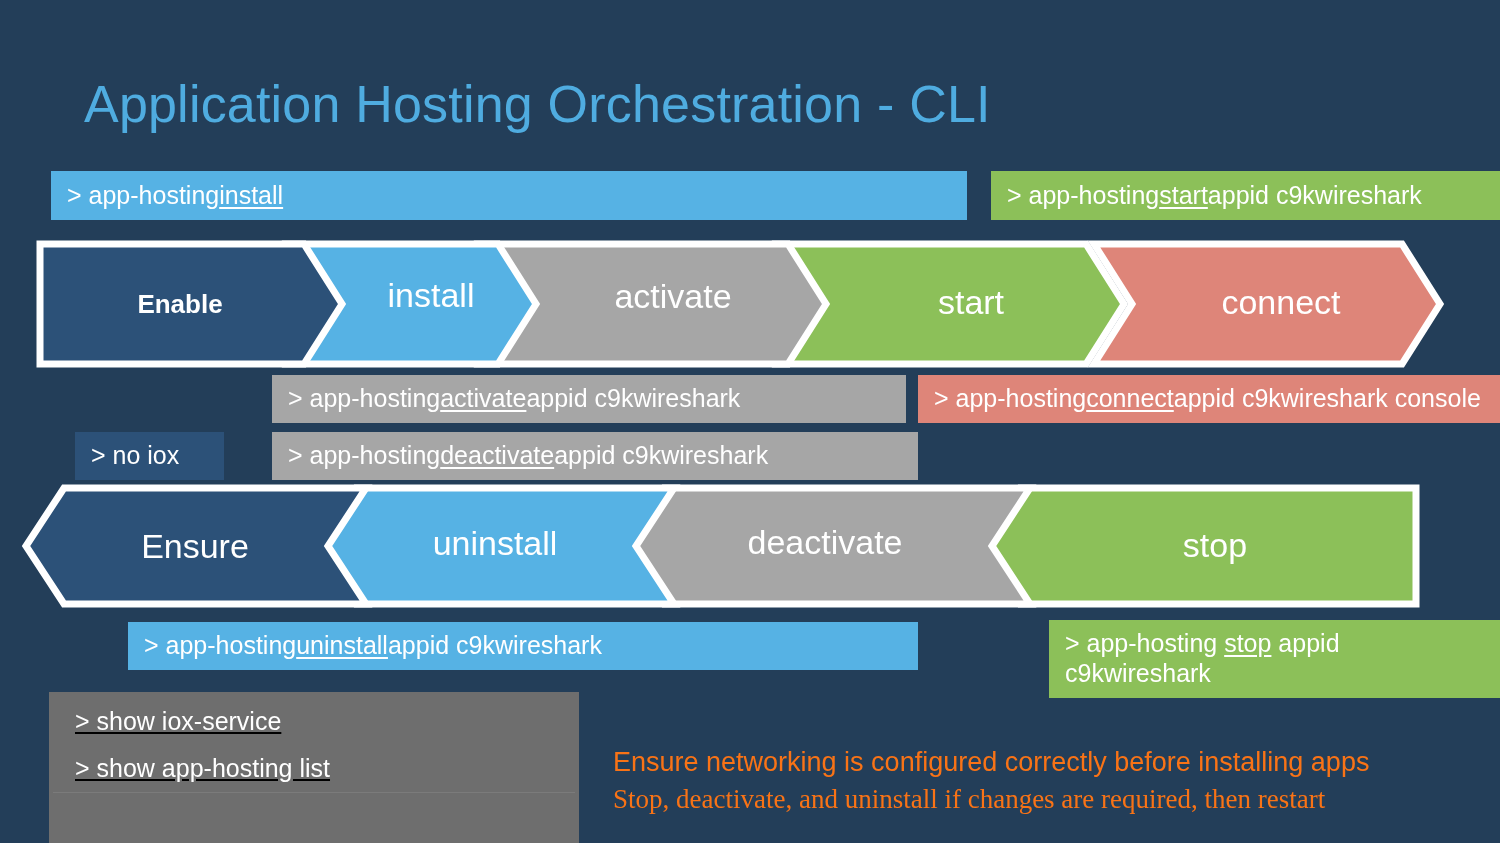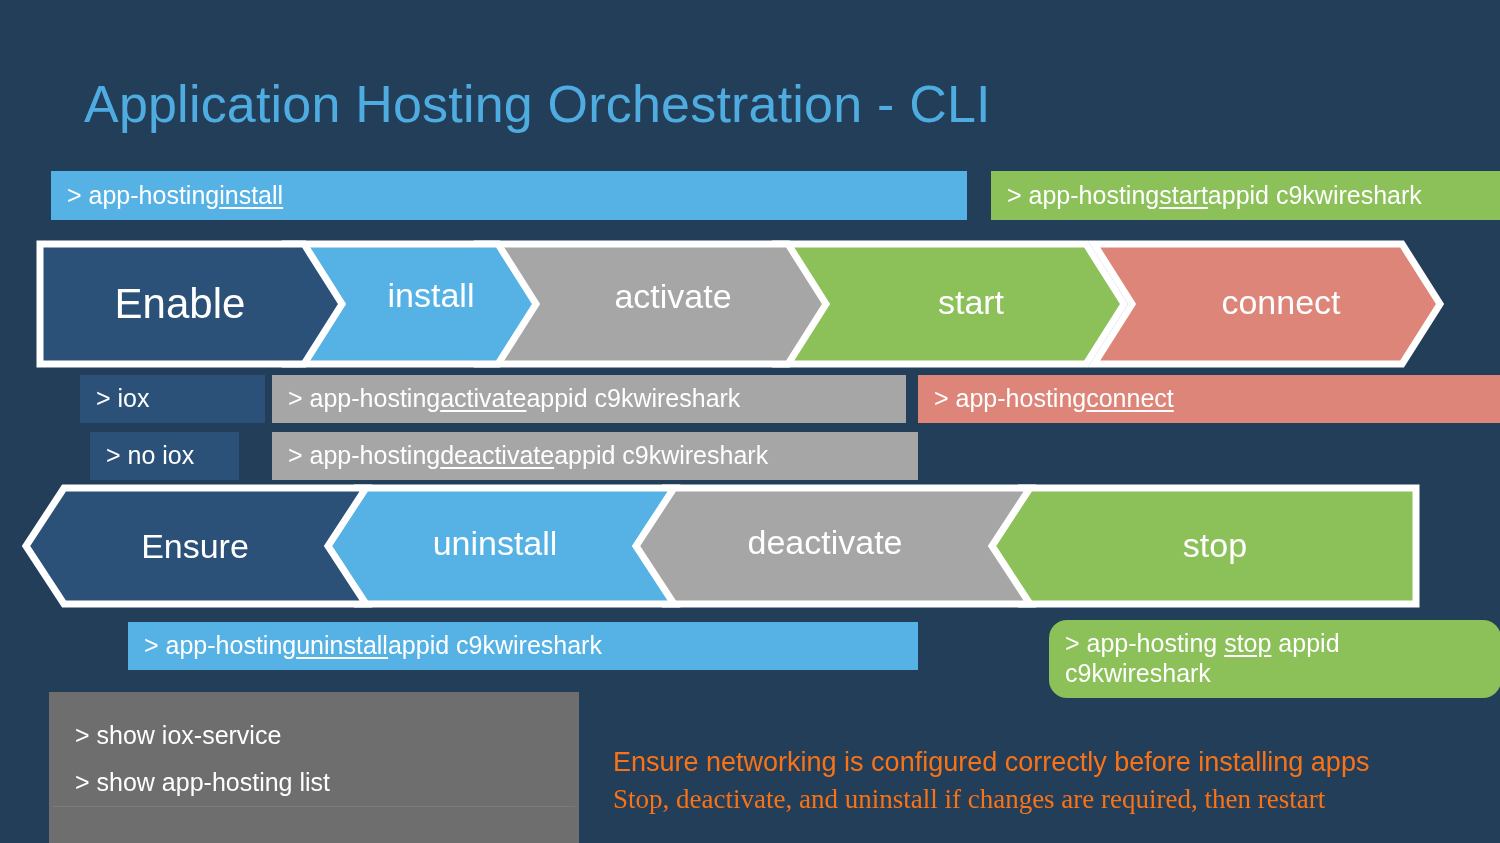--- a/index.html
+++ b/index.html
@@ -23,21 +23,21 @@
     color:#ffffff;
     font-size:25px;
     line-height:1.18;
     display:flex;align-items:center;
     box-sizing:border-box;
     padding:6px 16px;
     white-space:nowrap;
     margin-left:39px;
   }
   .cmd u{text-decoration:underline;text-underline-offset:3px;}
-  .cmd.wrap{white-space:normal;align-items:flex-start;padding-top:9px;border-radius:18px;}
+  .cmd.wrap{white-space:normal;align-items:flex-start;padding-top:9px;}
 
   .c-blue{background:#56B2E4;}
   .c-green{background:#8CC059;}
   .c-gray{background:#A6A6A6;}
   .c-red{background:#DE8579;}
   .c-navy{background:#2C5178;}
 
   
   .flow{position:absolute;}
   .flow svg{display:block;}
@@ -47,21 +47,22 @@
     display:flex;align-items:center;justify-content:center;
     text-align:center;
     pointer-events:none;
     font-weight:400;
   }
   
   .showbox{
     position:absolute;
     background:#6E6E6E;
     box-sizing:border-box;
-    padding:20px 0 0 0;
+    padding:6px 0 0 0;
+    text-decoration:underline;
   }
   .showbox .line{
     color:#ffffff;font-size:25px;
     padding:9px 22px 9px 26px;
     white-space:nowrap;
   }
   .showbox .divider{height:1px;background:#7b7b7b;margin:0 4px;}
   
   .note{
     position:absolute;
@@ -89,51 +90,49 @@
 
   <div class="flow" style="left:36px;top:240px;width:1410px;height:128px;">
     <svg width="1410" height="128" viewBox="0 0 1410 128">
 
       <polygon points="1058,4 1366,4 1404,64 1366,124 1058,124 1096,64" fill="#DE8579" stroke="#FFFFFF" stroke-width="7"></polygon>
       <polygon points="742,4 1050,4 1088,64 1050,124 742,124 780,64" fill="#8CC059" stroke="#FFFFFF" stroke-width="7"></polygon>
       <polygon points="444,4 752,4 790,64 752,124 444,124 482,64" fill="#A6A6A6" stroke="#FFFFFF" stroke-width="7"></polygon>
       <polygon points="252,4 462,4 500,64 462,124 252,124 290,64" fill="#56B2E4" stroke="#FFFFFF" stroke-width="7"></polygon>
       <polygon points="4,4 268,4 306,64 268,124 4,124" fill="#2C5178" stroke="#FFFFFF" stroke-width="7"></polygon>
     </svg>
-    <div class="seg-label" style="left:4px;top:0;width:280px;height:128px;font-size:42px;">
+    <div class="seg-label" style="left:4px;top:0;width:280px;height:128px;font-size:26px;font-weight:bold;">
       <span>Enable</span>
     </div>
     <div class="seg-label" style="left:300px;top:0;width:190px;height:110px;font-size:34px;">
       <span>install</span>
     </div>
     <div class="seg-label" style="left:492px;top:0;width:290px;height:112px;font-size:34px;">
       <span>activate</span>
     </div>
     <div class="seg-label" style="left:790px;top:0;width:290px;height:125px;font-size:34px;">
       <span>start</span>
     </div>
     <div class="seg-label" style="left:1100px;top:0;width:290px;height:124px;font-size:34px;">
       <span>connect</span>
     </div>
   </div>
 
-  <div class="cmd c-navy" style="left:41px;top:375px;width:185px;height:48px;font-size:25px;">
-    <span>&gt; iox</span>
-  </div>
   <div class="cmd c-gray" style="left:233px;top:375px;width:634px;height:48px;font-size:25px;">
     <span>&gt; app-hosting </span>
       <u>activate</u>
       <span> appid c9kwireshark</span>
   </div>
   <div class="cmd c-red" style="left:879px;top:375px;width:596px;height:48px;font-size:25px;">
     <span>&gt; app-hosting </span>
       <u>connect</u>
+      <span> appid c9kwireshark console</span>
   </div>
 
-  <div class="cmd c-navy" style="left:51px;top:432px;width:149px;height:48px;font-size:25px;">
+  <div class="cmd c-navy" style="left:36px;top:432px;width:149px;height:48px;font-size:25px;">
     <span>&gt; no iox</span>
   </div>
   <div class="cmd c-gray" style="left:233px;top:432px;width:646px;height:48px;font-size:25px;">
     <span>&gt; app-hosting </span>
       <u>deactivate</u>
       <span> appid c9kwireshark</span>
   </div>
 
   <div class="flow" style="left:20px;top:484px;width:1400px;height:124px;">
     <svg width="1400" height="124" viewBox="0 0 1400 124">

